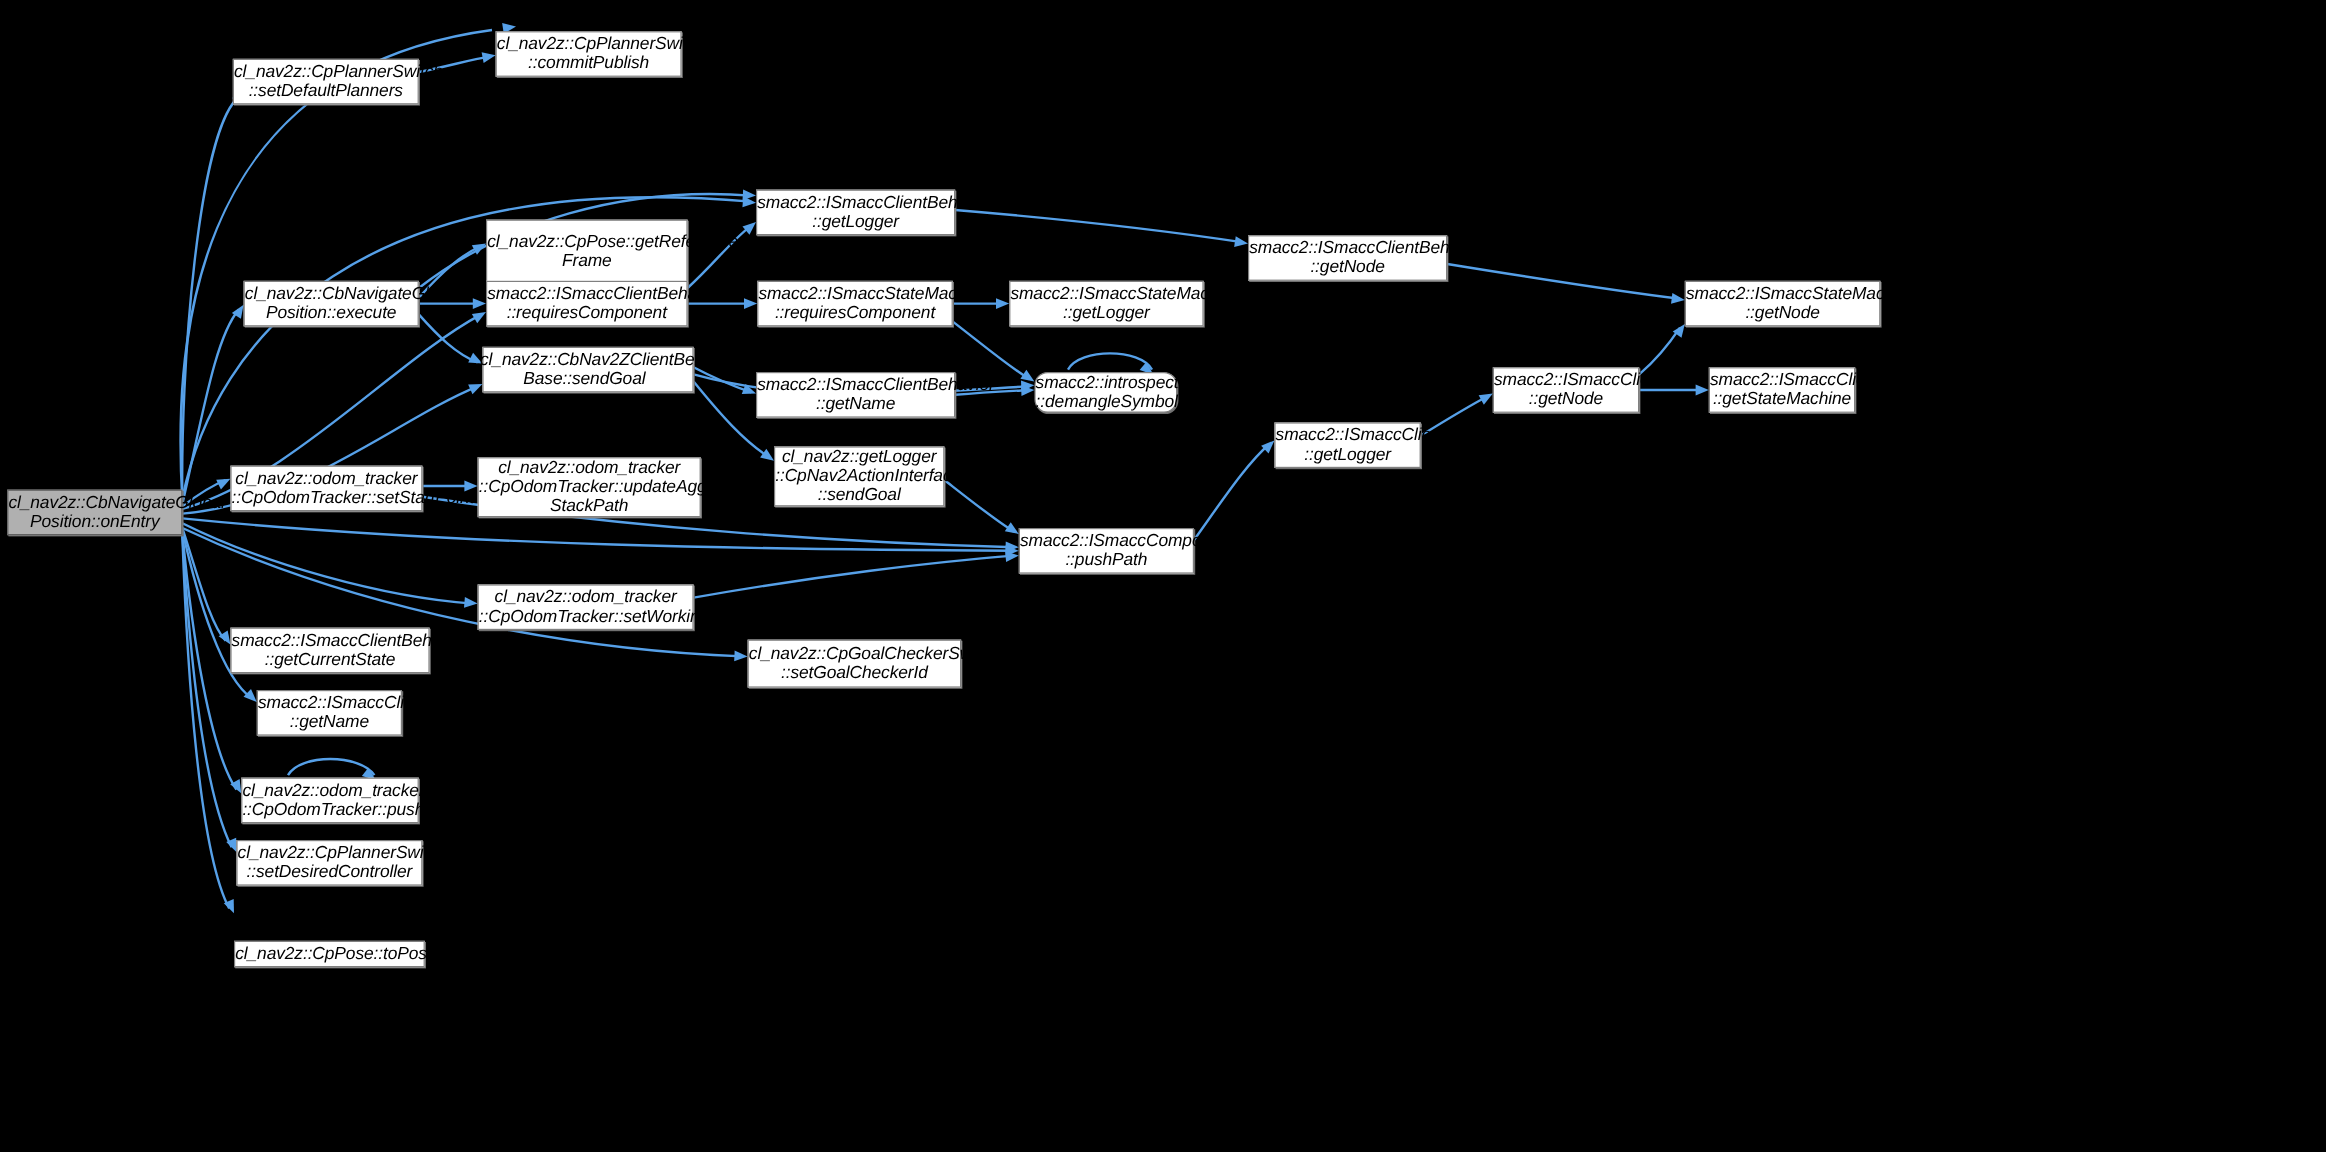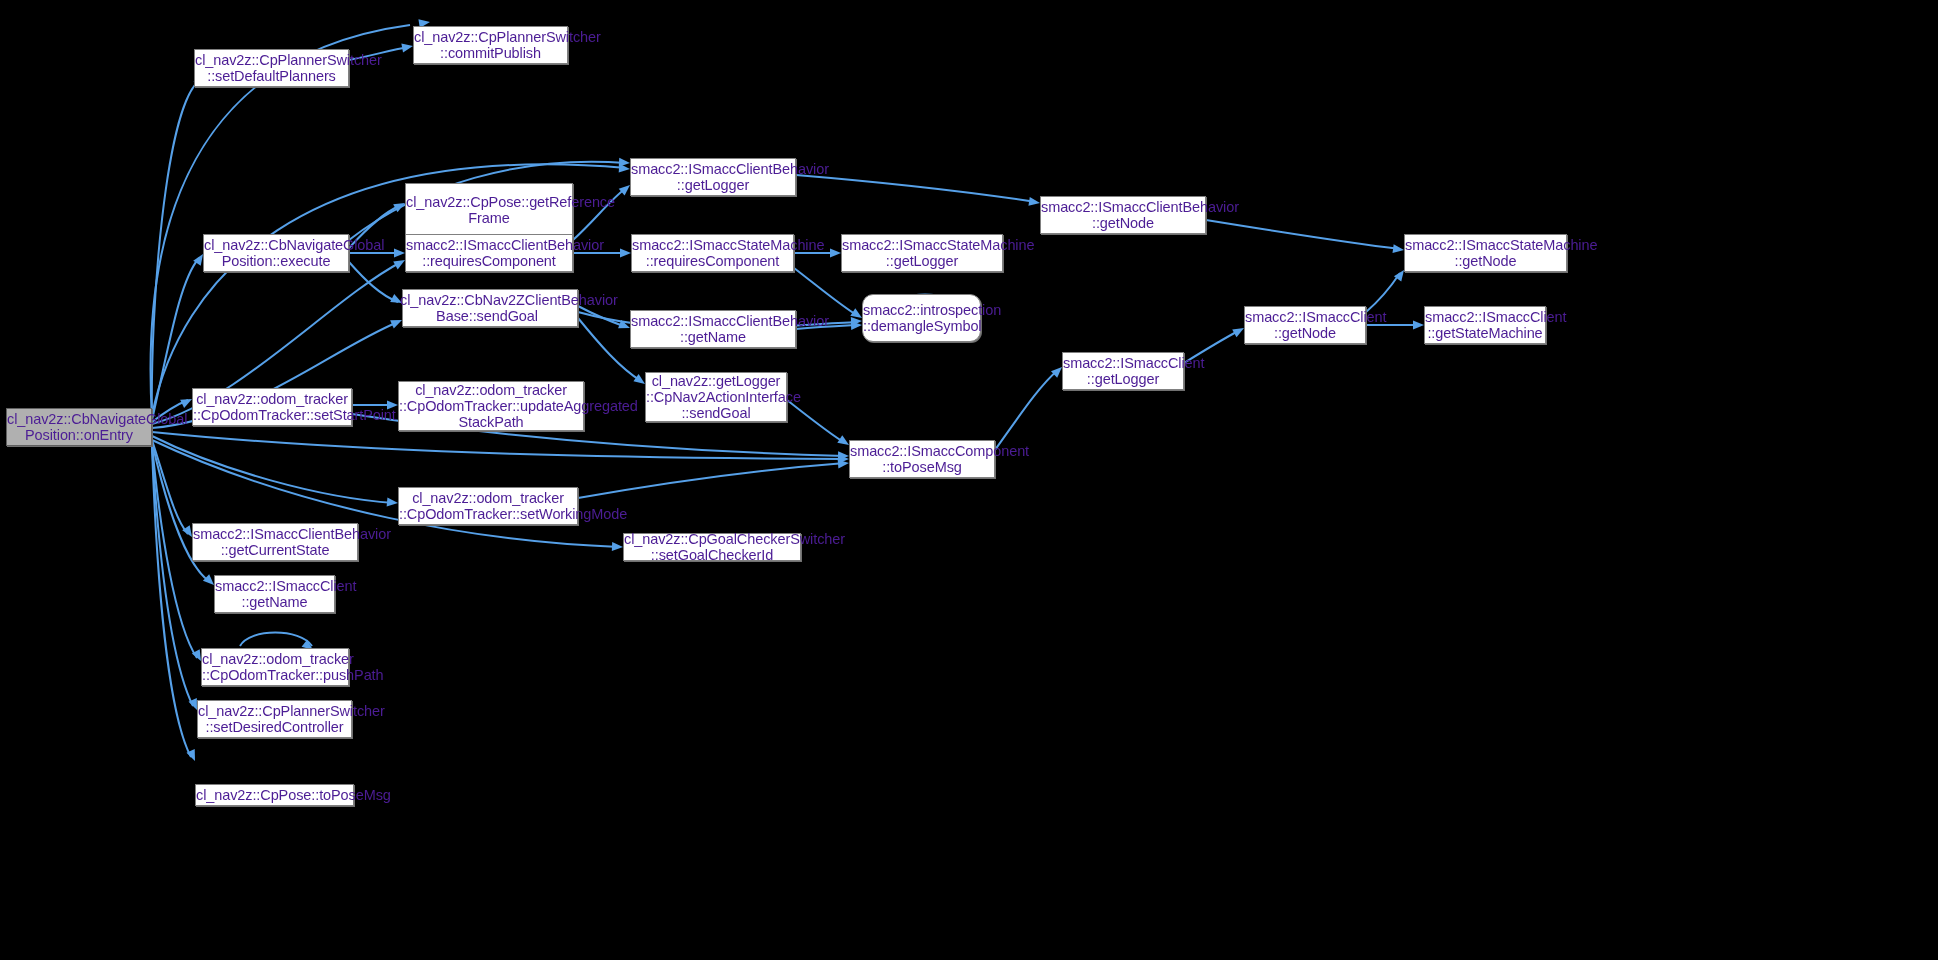--- a/index.html
+++ b/index.html
@@ -27,26 +27,27 @@
   .node {
     position: absolute;
     box-sizing: border-box;
     background: #ffffff;
     border: 1px solid #808080;
     box-shadow: 1px 1px 0 0 #707070;
     display: flex;
     align-items: center;
     justify-content: center;
     text-align: center;
-    color: #4c1d95;
+    color: #000000;
     font-size: 14.5px;
     line-height: 16px;
     letter-spacing: -0.1px;
     white-space: pre-line;
     z-index: 5;
+    font-style: italic;
   }
   .node.current {
     background: #b0b0b0;
     border: 1px solid #606060;
   }
   .node-label {
     display: block;
     width: 100%;
     padding: 0 3px;
     white-space: pre-line;
@@ -153,45 +154,45 @@
     <div class="node" style="left: 402px; top: 289px; width: 176px; height: 38px; justify-content: flex-end;"><span class="node-label">cl_nav2z::CbNav2ZClientBehavior
 Base::sendGoal</span></div>
     <div class="node" style="left: 630px; top: 158px; width: 166px; height: 38px;"><span class="node-label">smacc2::ISmaccClientBehavior
 ::getLogger</span></div>
     <div class="node" style="left: 631px; top: 234px; width: 163px; height: 38px;"><span class="node-label">smacc2::ISmaccStateMachine
 ::requiresComponent</span></div>
     <div class="node" style="left: 841px; top: 234px; width: 162px; height: 38px;"><span class="node-label">smacc2::ISmaccStateMachine
 ::getLogger</span></div>
     <div class="node" style="left: 630px; top: 310px; width: 166px; height: 38px;"><span class="node-label">smacc2::ISmaccClientBehavior
 ::getName</span></div>
-    <div class="node" style="left: 862px; top: 294px; width: 119px; height: 48px; border-radius: 11px;"><span class="node-label">smacc2::introspection
+    <div class="node" style="left: 862px; top: 310px; width: 119px; height: 34px; border-radius: 11px;"><span class="node-label">smacc2::introspection
 ::demangleSymbol</span></div>
     <div class="node" style="left: 1040px; top: 196px; width: 166px; height: 38px;"><span class="node-label">smacc2::ISmaccClientBehavior
 ::getNode</span></div>
     <div class="node" style="left: 1404px; top: 234px; width: 163px; height: 38px;"><span class="node-label">smacc2::ISmaccStateMachine
 ::getNode</span></div>
     <div class="node" style="left: 1244px; top: 306px; width: 122px; height: 38px;"><span class="node-label">smacc2::ISmaccClient
 ::getNode</span></div>
     <div class="node" style="left: 1424px; top: 306px; width: 122px; height: 38px;"><span class="node-label">smacc2::ISmaccClient
 ::getStateMachine</span></div>
     <div class="node" style="left: 1062px; top: 352px; width: 122px; height: 38px;"><span class="node-label">smacc2::ISmaccClient
 ::getLogger</span></div>
     <div class="node" style="left: 645px; top: 372px; width: 142px; height: 50px;"><span class="node-label">cl_nav2z::getLogger
 ::CpNav2ActionInterface
 ::sendGoal</span></div>
     <div class="node" style="left: 849px; top: 440px; width: 146px; height: 38px;"><span class="node-label">smacc2::ISmaccComponent
-::toPoseMsg</span></div>
+::pushPath</span></div>
     <div class="node" style="left: 192px; top: 388px; width: 160px; height: 38px;"><span class="node-label">cl_nav2z::odom_tracker
 ::CpOdomTracker::setStartPoint</span></div>
     <div class="node" style="left: 398px; top: 381px; width: 186px; height: 50px;"><span class="node-label">cl_nav2z::odom_tracker
 ::CpOdomTracker::updateAggregated
 StackPath</span></div>
     <div class="node" style="left: 398px; top: 487px; width: 180px; height: 38px;"><span class="node-label">cl_nav2z::odom_tracker
 ::CpOdomTracker::setWorkingMode</span></div>
-    <div class="node" style="left: 623px; top: 533px; width: 178px; height: 28px;"><span class="node-label">cl_nav2z::CpGoalCheckerSwitcher
+    <div class="node" style="left: 623px; top: 533px; width: 178px; height: 40px;"><span class="node-label">cl_nav2z::CpGoalCheckerSwitcher
 ::setGoalCheckerId</span></div>
     <div class="node" style="left: 192px; top: 523px; width: 166px; height: 38px;"><span class="node-label">smacc2::ISmaccClientBehavior
 ::getCurrentState</span></div>
     <div class="node" style="left: 214px; top: 575px; width: 121px; height: 38px;"><span class="node-label">smacc2::ISmaccClient
 ::getName</span></div>
     <div class="node" style="left: 201px; top: 648px; width: 148px; height: 38px;"><span class="node-label">cl_nav2z::odom_tracker
 ::CpOdomTracker::pushPath</span></div>
     <div class="node" style="left: 197px; top: 700px; width: 155px; height: 38px;"><span class="node-label">cl_nav2z::CpPlannerSwitcher
 ::setDesiredController</span></div>
     <div class="node" style="left: 195px; top: 752px; width: 159px; height: 22px; margin-top: 32px;"><span class="node-label">cl_nav2z::CpPose::toPoseMsg</span></div>

